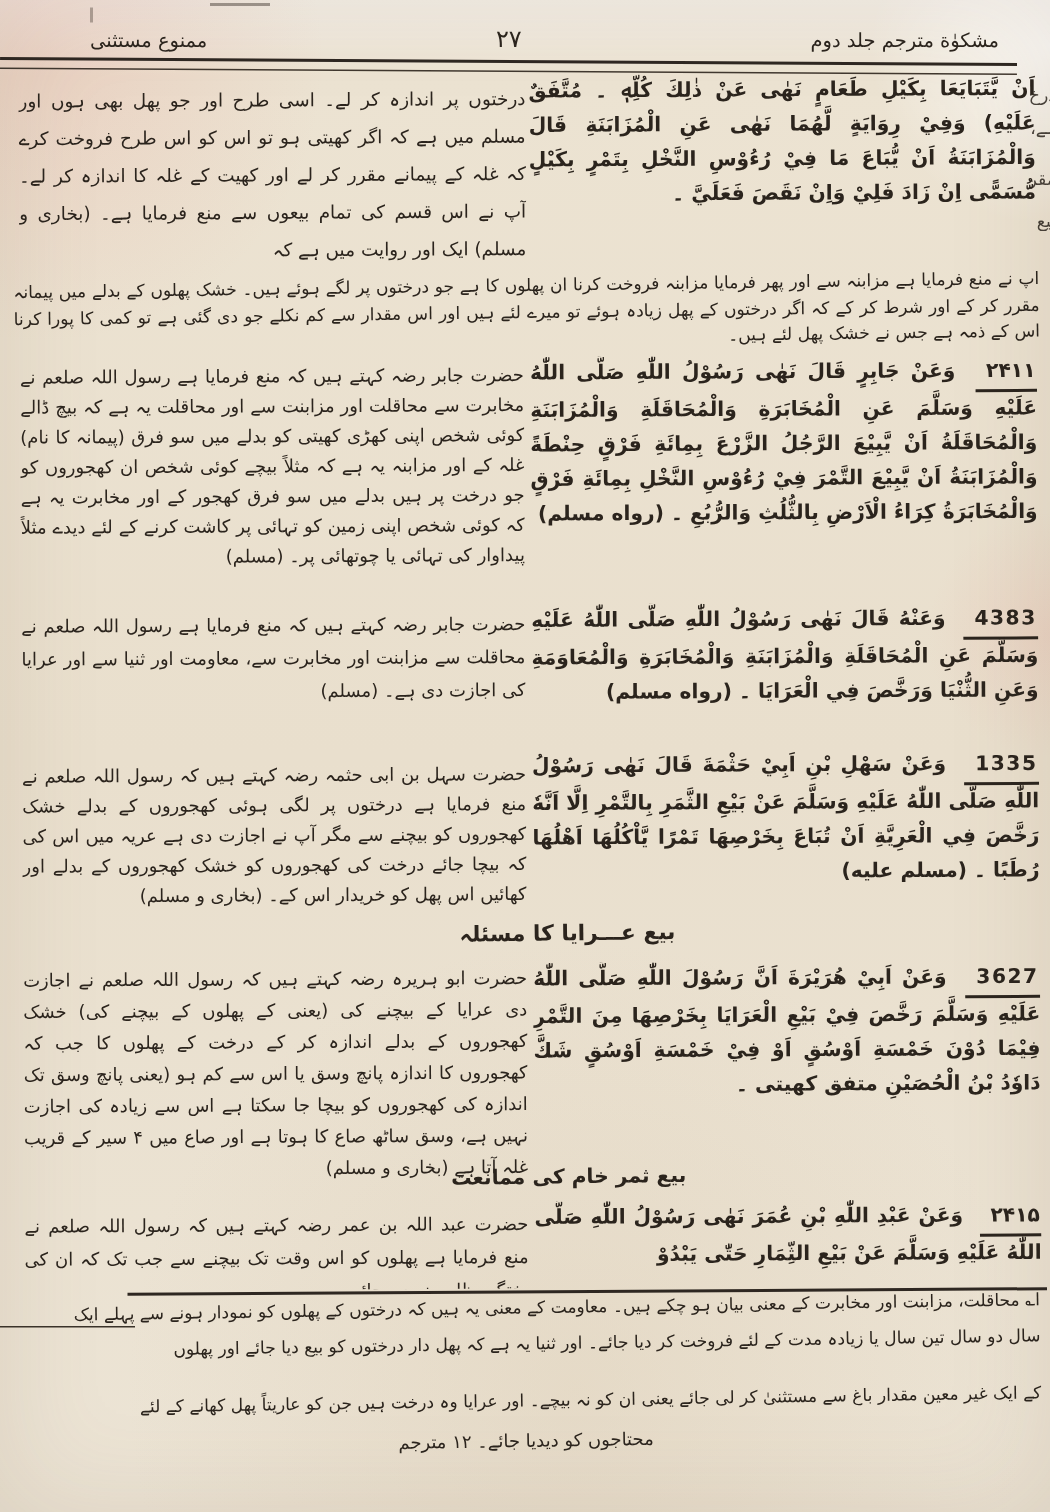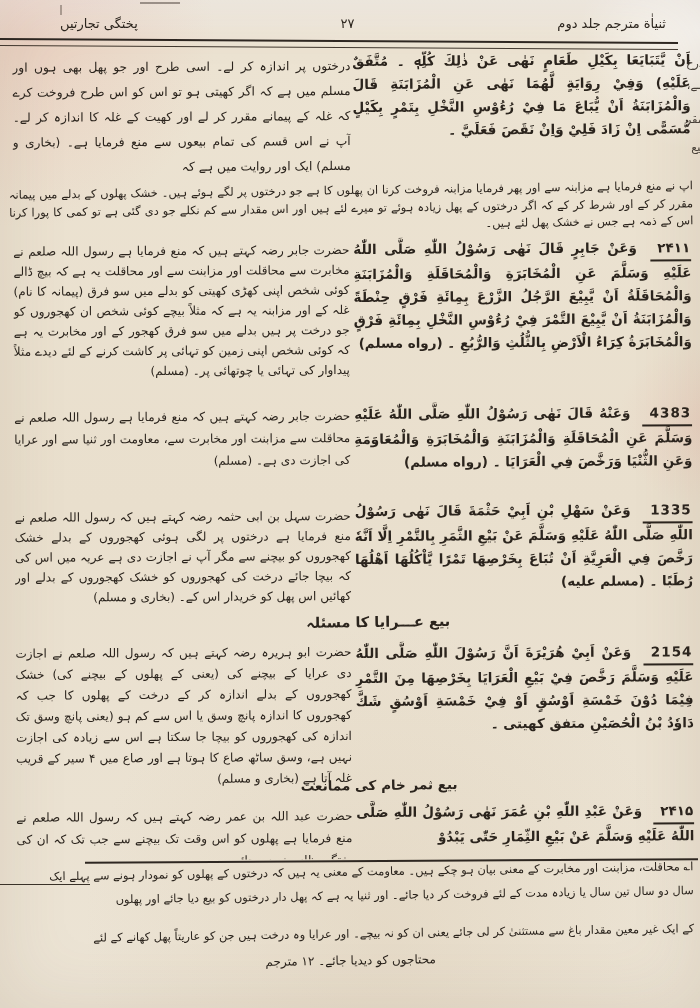--- a/index.html
+++ b/index.html
@@ -12,21 +12,21 @@
       radial-gradient(circle at 4% 4%, rgba(226,148,138,0.22), transparent 16%),
       radial-gradient(circle at 100% 3%, rgba(255,255,255,0.8), transparent 10%),
       radial-gradient(circle at 100% 42%, rgba(231,156,146,0.18), transparent 9%),
       radial-gradient(circle at 55% 92%, rgba(210,190,160,0.25), transparent 30%),
       linear-gradient(180deg,#f5f0e8 0%,#ece3d2 5%,#e9dfcd 50%,#ece4d5 100%);
     box-shadow: inset 0 0 70px rgba(118,94,66,0.14);
   }
   .hdr{position:absolute;top:16px;left:0;right:0;display:flex;justify-content:space-between;
        padding:0 34px 0 60px;font-size:13px;align-items:flex-end;}
   .hdr .t{white-space:nowrap;}
-  .hdr .pg{font-size:13px;letter-spacing:2px;}
+  .hdr .pg{font-size:16px;letter-spacing:2px;}
   .rule{position:absolute;top:40px;left:0;right:22px;height:5px;
         border-top:2.5px solid #2e2721;border-bottom:1.5px solid #40372e;
         transform:rotate(0.35deg);}
   .blk{position:absolute;overflow:hidden;}
   .ar{font-weight:700;font-size:13.5px;line-height:23px;text-align:justify;margin:0;}
   .ar .num{display:inline-block;border-bottom:2px solid #2b241d;font-weight:700;
            padding:0 1px 0 7px;margin-left:6px;letter-spacing:1px;}
   .ur{font-size:12px;line-height:20px;text-align:justify;margin:0;}
   .ur-wide{line-height:25px;font-size:12.3px;}
   .full{font-size:11.4px;line-height:17.5px;text-align:justify;margin:0;transform:rotate(-0.5deg);}
@@ -42,23 +42,23 @@
   .frag{position:absolute;right:-4px;font-size:11.5px;opacity:.85;white-space:nowrap;}
   .artifact{position:absolute;background:#4a4038;}
   .tilt{transform:rotate(-0.3deg);transform-origin:center top;}
 </style>
 </head>
 <body>
 
 <div class="page">
 
   <div class="hdr">
-    <span class="t">ثنیاٰة مترجم جلد دوم</span>
+    <span class="t">مشكوٰة مترجم جلد دوم</span>
     <span class="t pg">۲۷</span>
-    <span class="t">پختگی تجارتيں</span>
+    <span class="t">ممنوع مستثنی</span>
   </div>
   <div class="rule"></div>
 
   <div class="artifact" style="top:2px;left:140px;width:40px;height:2px;opacity:.5"></div>
   <div class="artifact" style="top:5px;left:60px;width:2px;height:10px;opacity:.4"></div>
 
   <span class="frag" style="top:56px">درخ</span>
   <span class="frag" style="top:78px">ہے،</span>
   <span class="frag" style="top:112px">مقر</span>
   <span class="frag" style="top:140px">بیع</span>
@@ -92,21 +92,21 @@
     <div class="blk" style="top:500px;right:10px;width:338px;height:122px">
       <p class="ar"><span class="num">1335</span> <span>وَعَنْ سَهْلِ بْنِ اَبِيْ حَثْمَةَ قَالَ نَهٰى رَسُوْلُ اللّٰهِ صَلَّى اللّٰهُ عَلَيْهِ وَسَلَّمَ عَنْ بَيْعِ الثَّمَرِ بِالتَّمْرِ اِلَّا اَنَّهٗ رَخَّصَ فِي الْعَرِيَّةِ اَنْ تُبَاعَ بِخَرْصِهَا تَمْرًا يَّاْكُلُهَا اَهْلُهَا رُطَبًا ۔ (مسلم عليه)</span></p>
     </div>
     <div class="blk" style="top:506px;left:12px;width:336px;height:110px">
       <p class="ur">حضرت سہل بن ابی حثمہ رضہ کہتے ہیں کہ رسول اللہ صلعم نے منع فرمایا ہے درختوں پر لگی ہوئی کھجوروں کے بدلے خشک کھجوروں کو بیچنے سے مگر آپ نے اجازت دی ہے عریہ میں اس کی کہ بیچا جائے درخت کی کھجوروں کو خشک کھجوروں کے بدلے اور کھائیں اس پھل کو خریدار اس کے۔ (بخاری و مسلم)</p>
     </div>
 
     <div class="heading" style="top:614px">بیع عـــرایا کا مسئلہ</div>
 
     <div class="blk" style="top:642px;right:10px;width:338px;height:128px">
-      <p class="ar"><span class="num">2154</span> <span>وَعَنْ اَبِيْ هُرَيْرَةَ اَنَّ رَسُوْلَ اللّٰهِ صَلَّى اللّٰهُ عَلَيْهِ وَسَلَّمَ رَخَّصَ فِيْ بَيْعِ الْعَرَايَا بِخَرْصِهَا مِنَ التَّمْرِ فِيْمَا دُوْنَ خَمْسَةِ اَوْسُقٍ اَوْ فِيْ خَمْسَةِ اَوْسُقٍ شَكَّ دَاوٗدُ بْنُ الْحُصَيْنِ متفق کھیتی ۔</span></p>
+      <p class="ar"><span class="num">3627</span> <span>وَعَنْ اَبِيْ هُرَيْرَةَ اَنَّ رَسُوْلَ اللّٰهِ صَلَّى اللّٰهُ عَلَيْهِ وَسَلَّمَ رَخَّصَ فِيْ بَيْعِ الْعَرَايَا بِخَرْصِهَا مِنَ التَّمْرِ فِيْمَا دُوْنَ خَمْسَةِ اَوْسُقٍ اَوْ فِيْ خَمْسَةِ اَوْسُقٍ شَكَّ دَاوٗدُ بْنُ الْحُصَيْنِ متفق کھیتی ۔</span></p>
     </div>
     <div class="blk" style="top:642px;left:12px;width:336px;height:150px">
       <p class="ur" style="line-height:21px">حضرت ابو ہریرہ رضہ کہتے ہیں کہ رسول اللہ صلعم نے اجازت دی عرایا کے بیچنے کی (یعنی کے پھلوں کے بیچنے کی) خشک کھجوروں کے بدلے اندازہ کر کے درخت کے پھلوں کا جب کہ کھجوروں کا اندازہ پانچ وسق یا اس سے کم ہو (یعنی پانچ وسق تک اندازہ کی کھجوروں کو بیچا جا سکتا ہے اس سے زیادہ کی اجازت نہیں ہے، وسق ساٹھ صاع کا ہوتا ہے اور صاع میں ۴ سیر کے قریب غلہ آتا ہے (بخاری و مسلم)</p>
     </div>
 
     <div class="heading" style="top:777px;font-size:13.5px">بیع ثمر خام کی ممانعت</div>
 
     <div class="blk" style="top:801px;right:10px;width:338px;height:58px">
       <p class="ar"><span class="num">۲۴۱۵</span> <span>وَعَنْ عَبْدِ اللّٰهِ بْنِ عُمَرَ نَهٰى رَسُوْلُ اللّٰهِ صَلَّى اللّٰهُ عَلَيْهِ وَسَلَّمَ عَنْ بَيْعِ الثِّمَارِ حَتّٰى يَبْدُوْ</span></p>
     </div>

